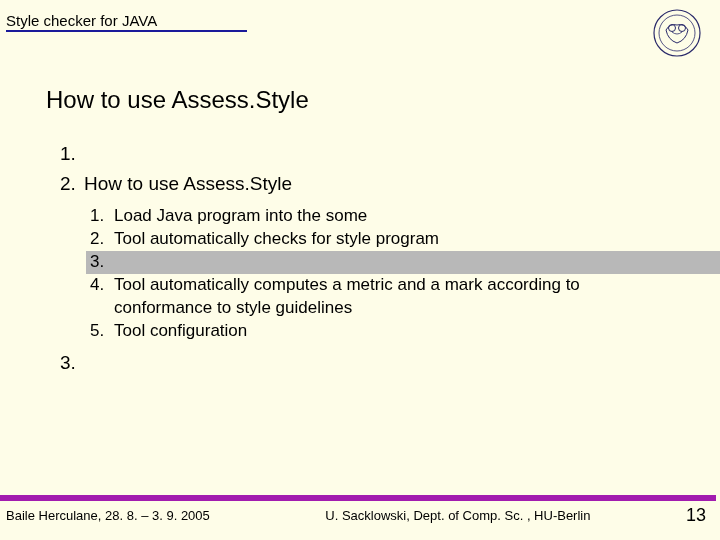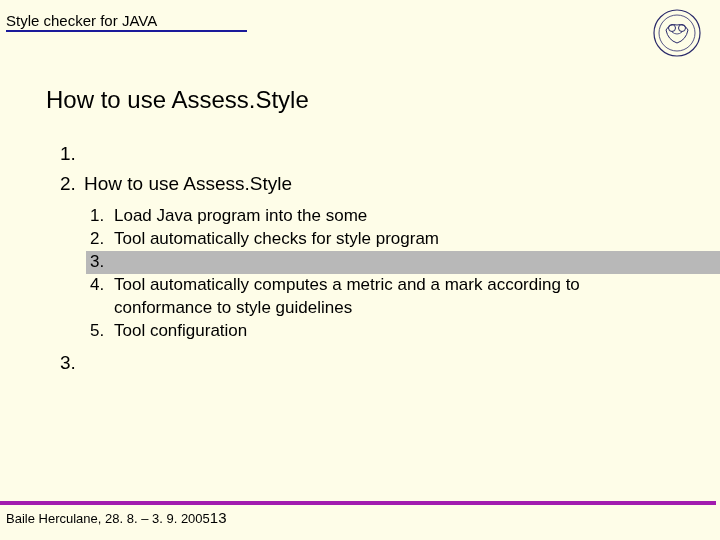--- a/index.html
+++ b/index.html
@@ -64,29 +64,29 @@
     margin-left: -4px;
     padding-left: 4px;
     margin-right: -180px;
     padding-right: 180px;
   }
   .footer {
     position: absolute;
     bottom: 14px;
     left: 0;
     right: 4px;
-    border-top: 4px solid #a21caf;
+    border-top: 6px solid #a21caf;
     padding: 4px 10px 0 6px;
     font-size: 13px;
     display: flex;
-    align-items: flex-end;
+    align-items: center;
   }
   .footer-left { flex: 0 0 auto; }
   .footer-center { flex: 1; text-align: center; padding-left: 20px; }
-  .footer-right { flex: 0 0 auto; font-size: 15px; }
+  .footer-right { flex: 0 0 auto; font-size: 18px; }
 </style>
 </head>
 <body>
 
 <div class="header">
   <span class="header-title">Style checker for JAVA</span>
   <svg class="seal" viewBox="0 0 50 50">
     <circle cx="25" cy="25" r="23" fill="none" stroke="#2a2a6a" stroke-width="1.2"></circle>
     <circle cx="25" cy="25" r="18" fill="none" stroke="#2a2a6a" stroke-width="0.8"></circle>
     <path d="M14 22 Q18 15 25 17 Q32 15 36 22 Q34 32 25 35 Q16 32 14 22 Z" fill="none" stroke="#2a2a6a" stroke-width="1"></path>
@@ -133,14 +133,15 @@
 
   <div class="level1">
     <div class="level1-item">
       <span class="level1-num">3.</span>
     </div>
   </div>
 </div>
 
 <div class="footer">
   <span class="footer-left">Baile Herculane, 28. 8. – 3. 9. 2005</span>
+  <span class="footer-center">U. Sacklowski, Dept. of Comp. Sc. , HU-Berlin</span>
   <span class="footer-right">13</span>
 </div>
 
 </body></html>

